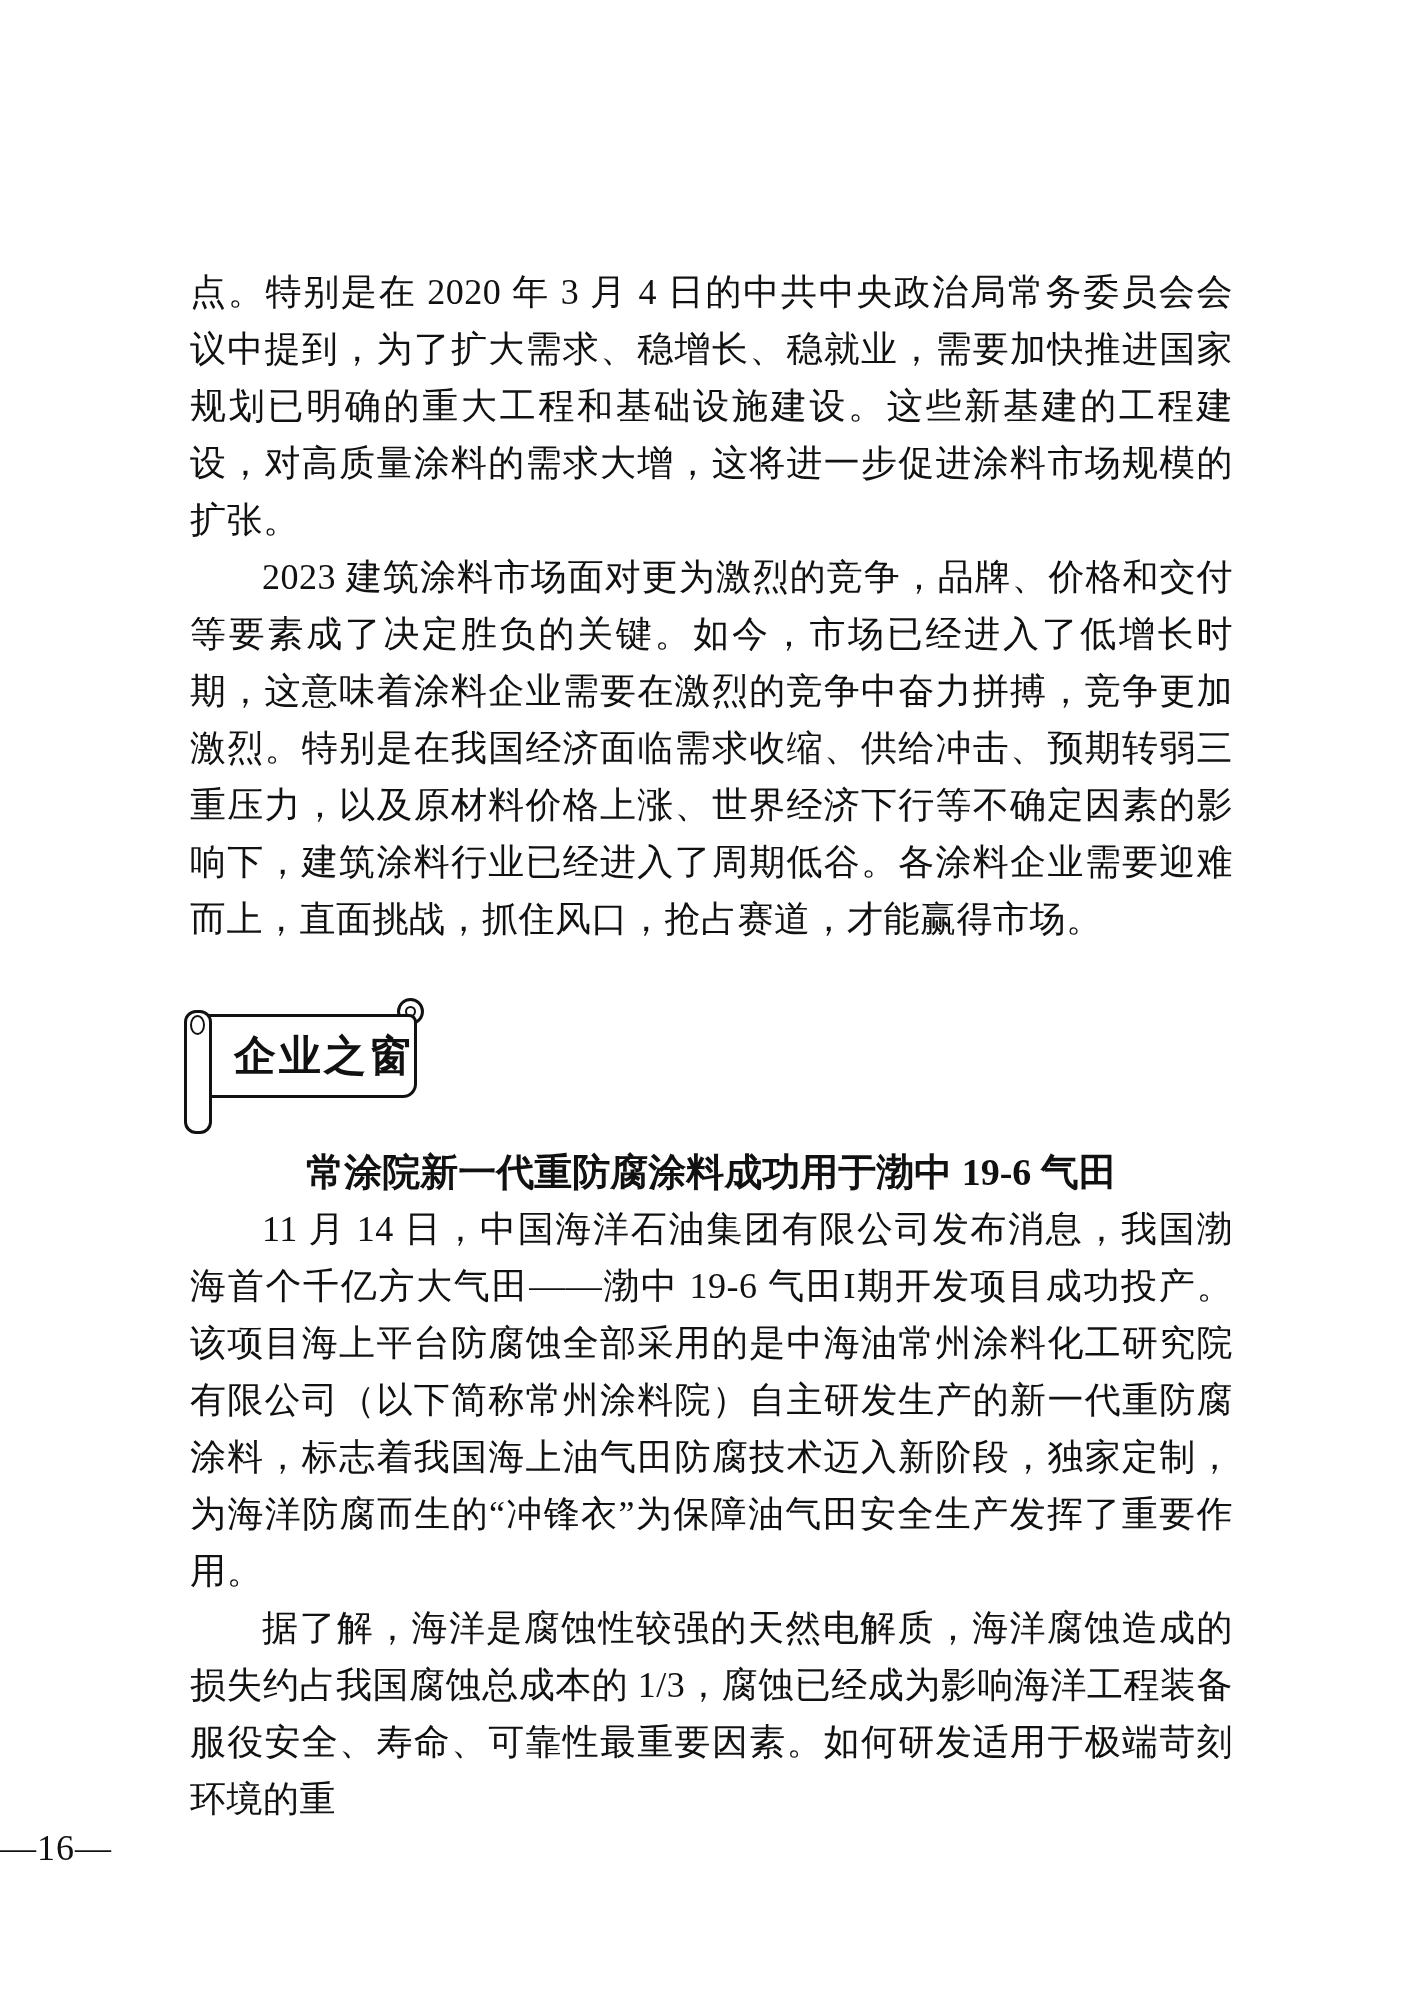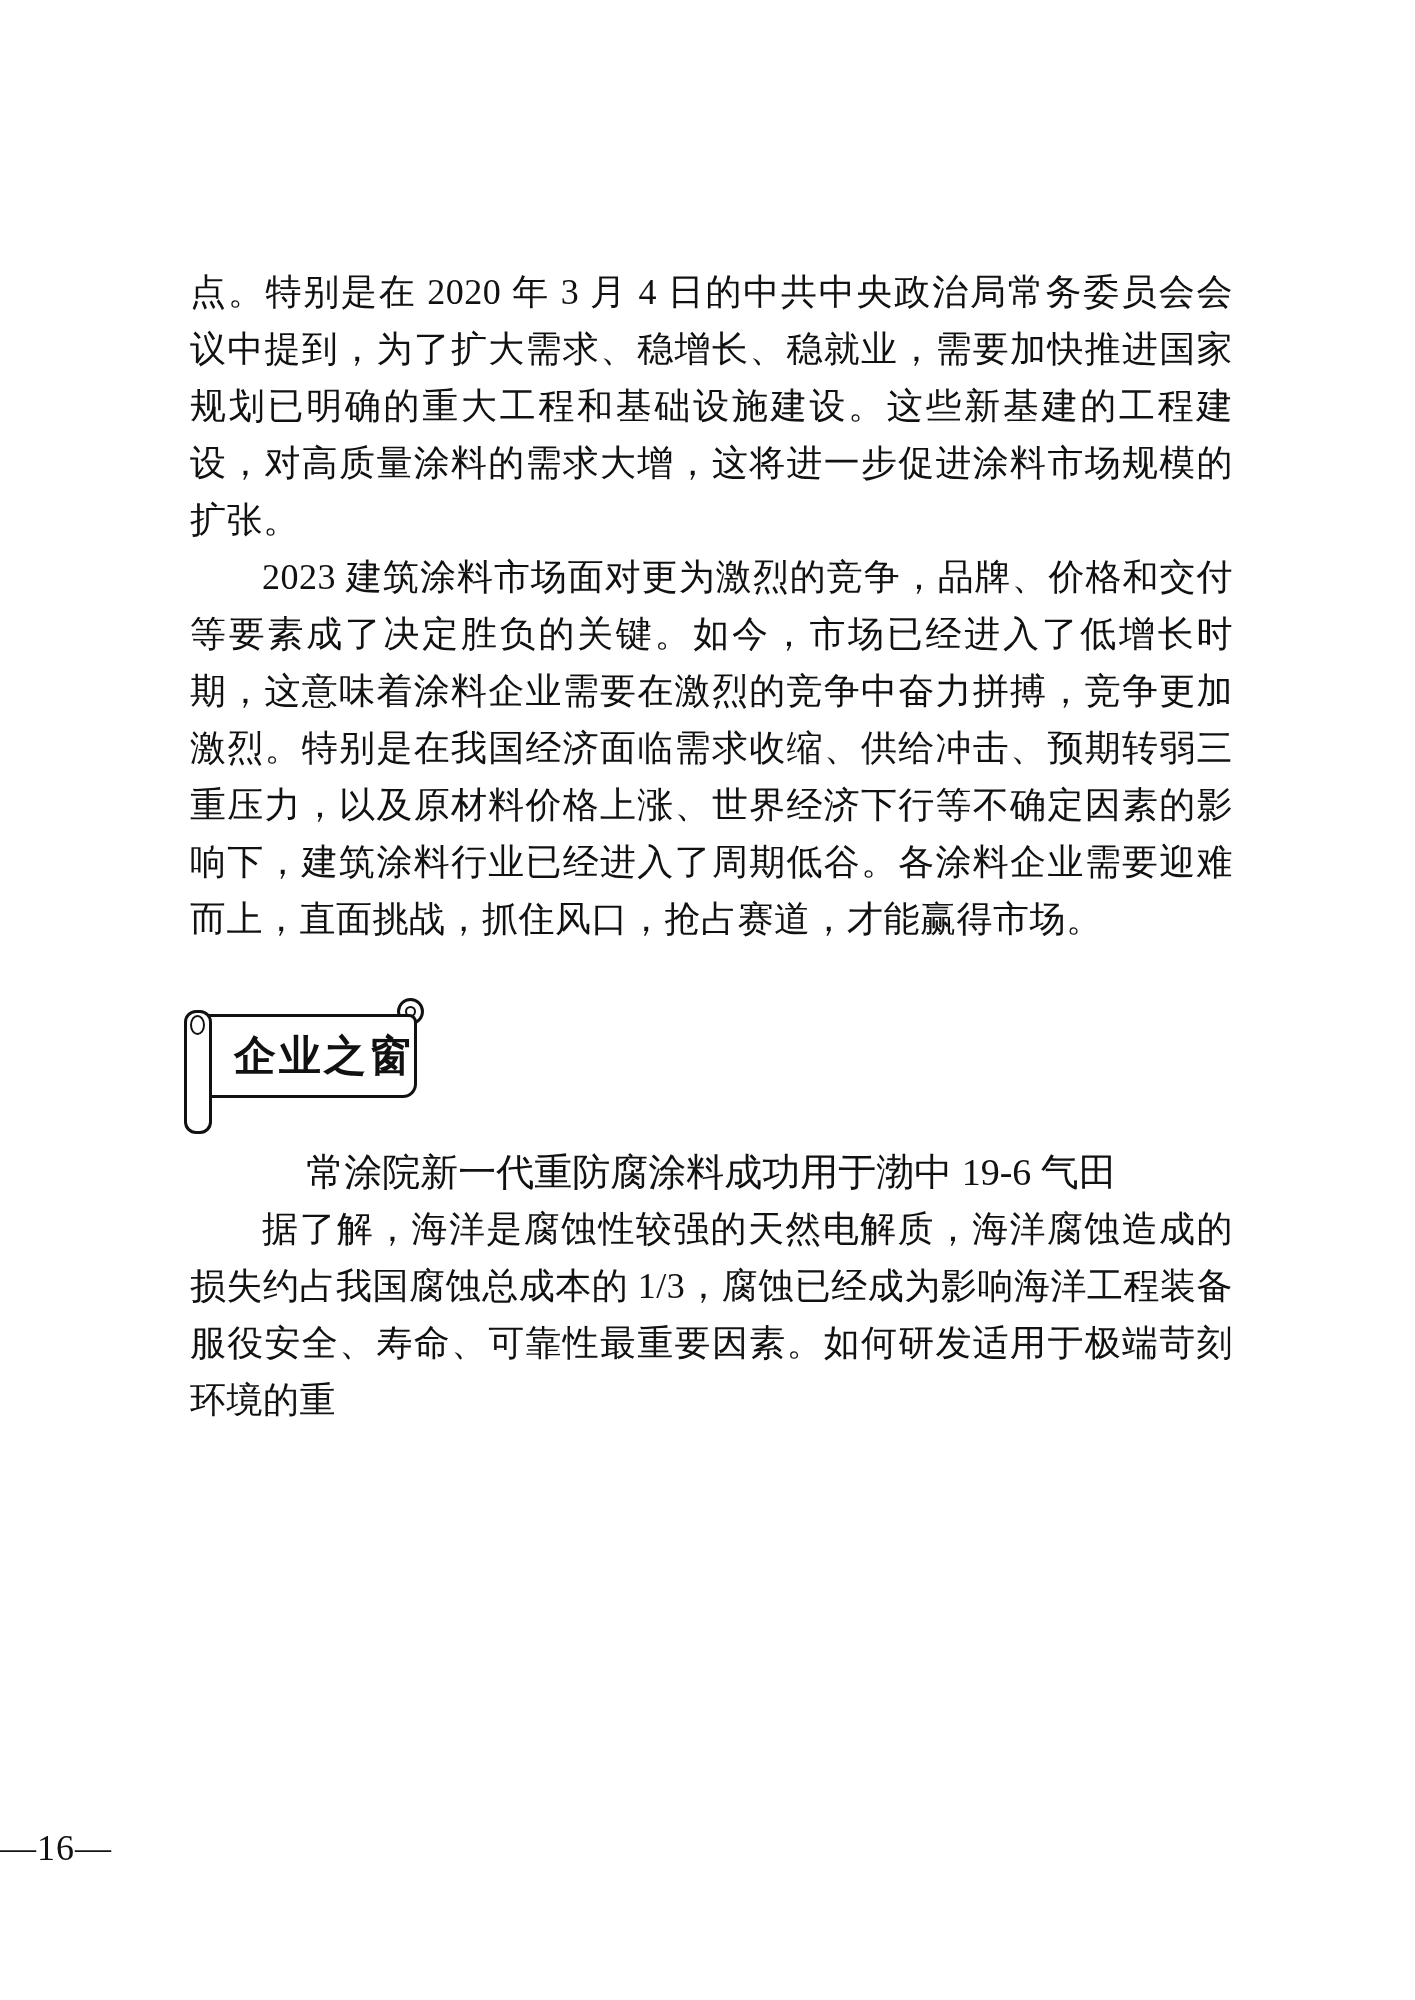--- a/index.html
+++ b/index.html
@@ -110,21 +110,21 @@
     font-size: 42px;
     font-weight: 700;
     letter-spacing: 3px;
     white-space: nowrap;
   }
   
   .headline {
     margin: 46px 0 0 0;
     font-size: 38px;
     line-height: 57px;
-    font-weight: 400;
+    font-weight: 700;
     text-align: center;
     white-space: nowrap;
   }
   .para-c { margin-top: 36px; }
   
   .page-number {
     position: absolute;
     left: 0;
     top: 1800px;
     width: 1415px;
@@ -147,19 +147,20 @@
     <div class="banner">
       <span class="scroll-curl"></span>
       <span class="scroll-roll"></span>
       <div class="scroll-body">
         <span class="banner-title">企业之窗</span>
       </div>
     </div>
 
     <h1 class="headline">常涂院新一代重防腐涂料成功用于渤中 19-6 气田</h1>
 
+    <p class="body-para indent para-c">11 月 14 日，中国海洋石油集团有限公司发布消息，我国渤海首个千亿方大气田——渤中 19-6 气田I期开发项目成功投产。该项目海上平台防腐蚀全部采用的是中海油常州涂料化工研究院有限公司（以下简称常州涂料院）自主研发生产的新一代重防腐涂料，标志着我国海上油气田防腐技术迈入新阶段，独家定制，为海洋防腐而生的“冲锋衣”为保障油气田安全生产发挥了重要作用。</p>
 
     <p class="body-para indent">据了解，海洋是腐蚀性较强的天然电解质，海洋腐蚀造成的损失约占我国腐蚀总成本的 1/3，腐蚀已经成为影响海洋工程装备服役安全、寿命、可靠性最重要因素。如何研发适用于极端苛刻环境的重</p>
 
   </div>
 
   <div class="page-number">—16—</div>
 </div>
 
 </body></html>

